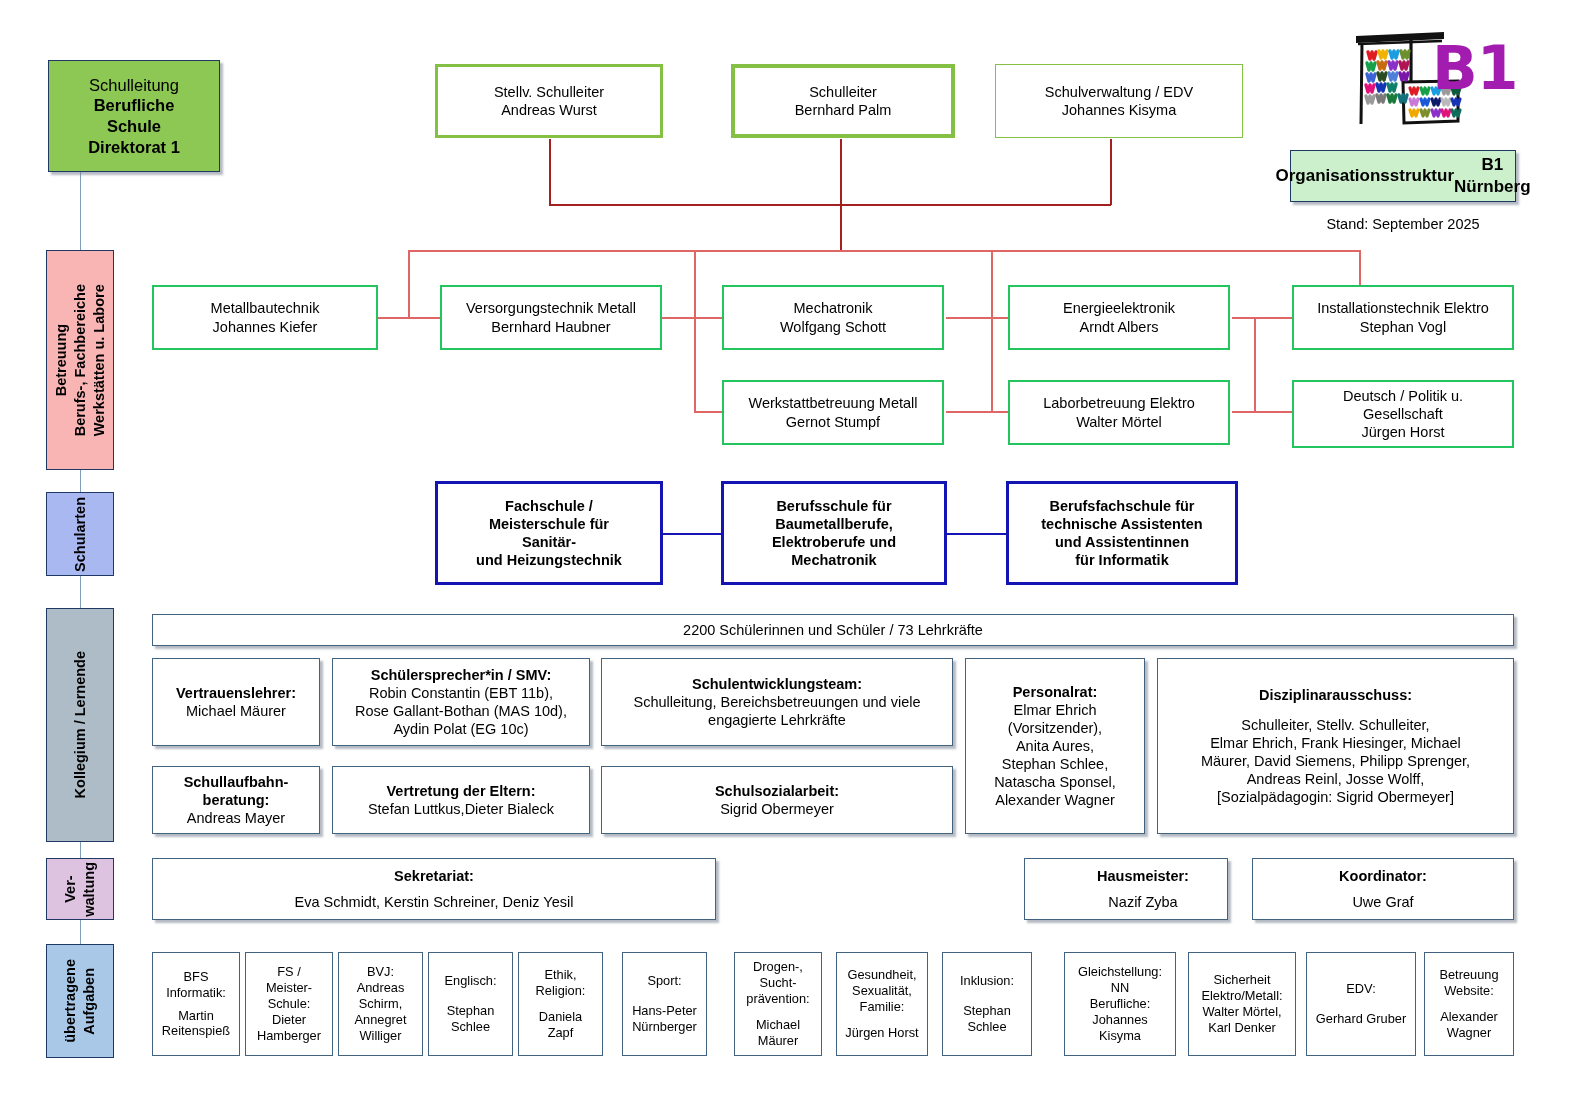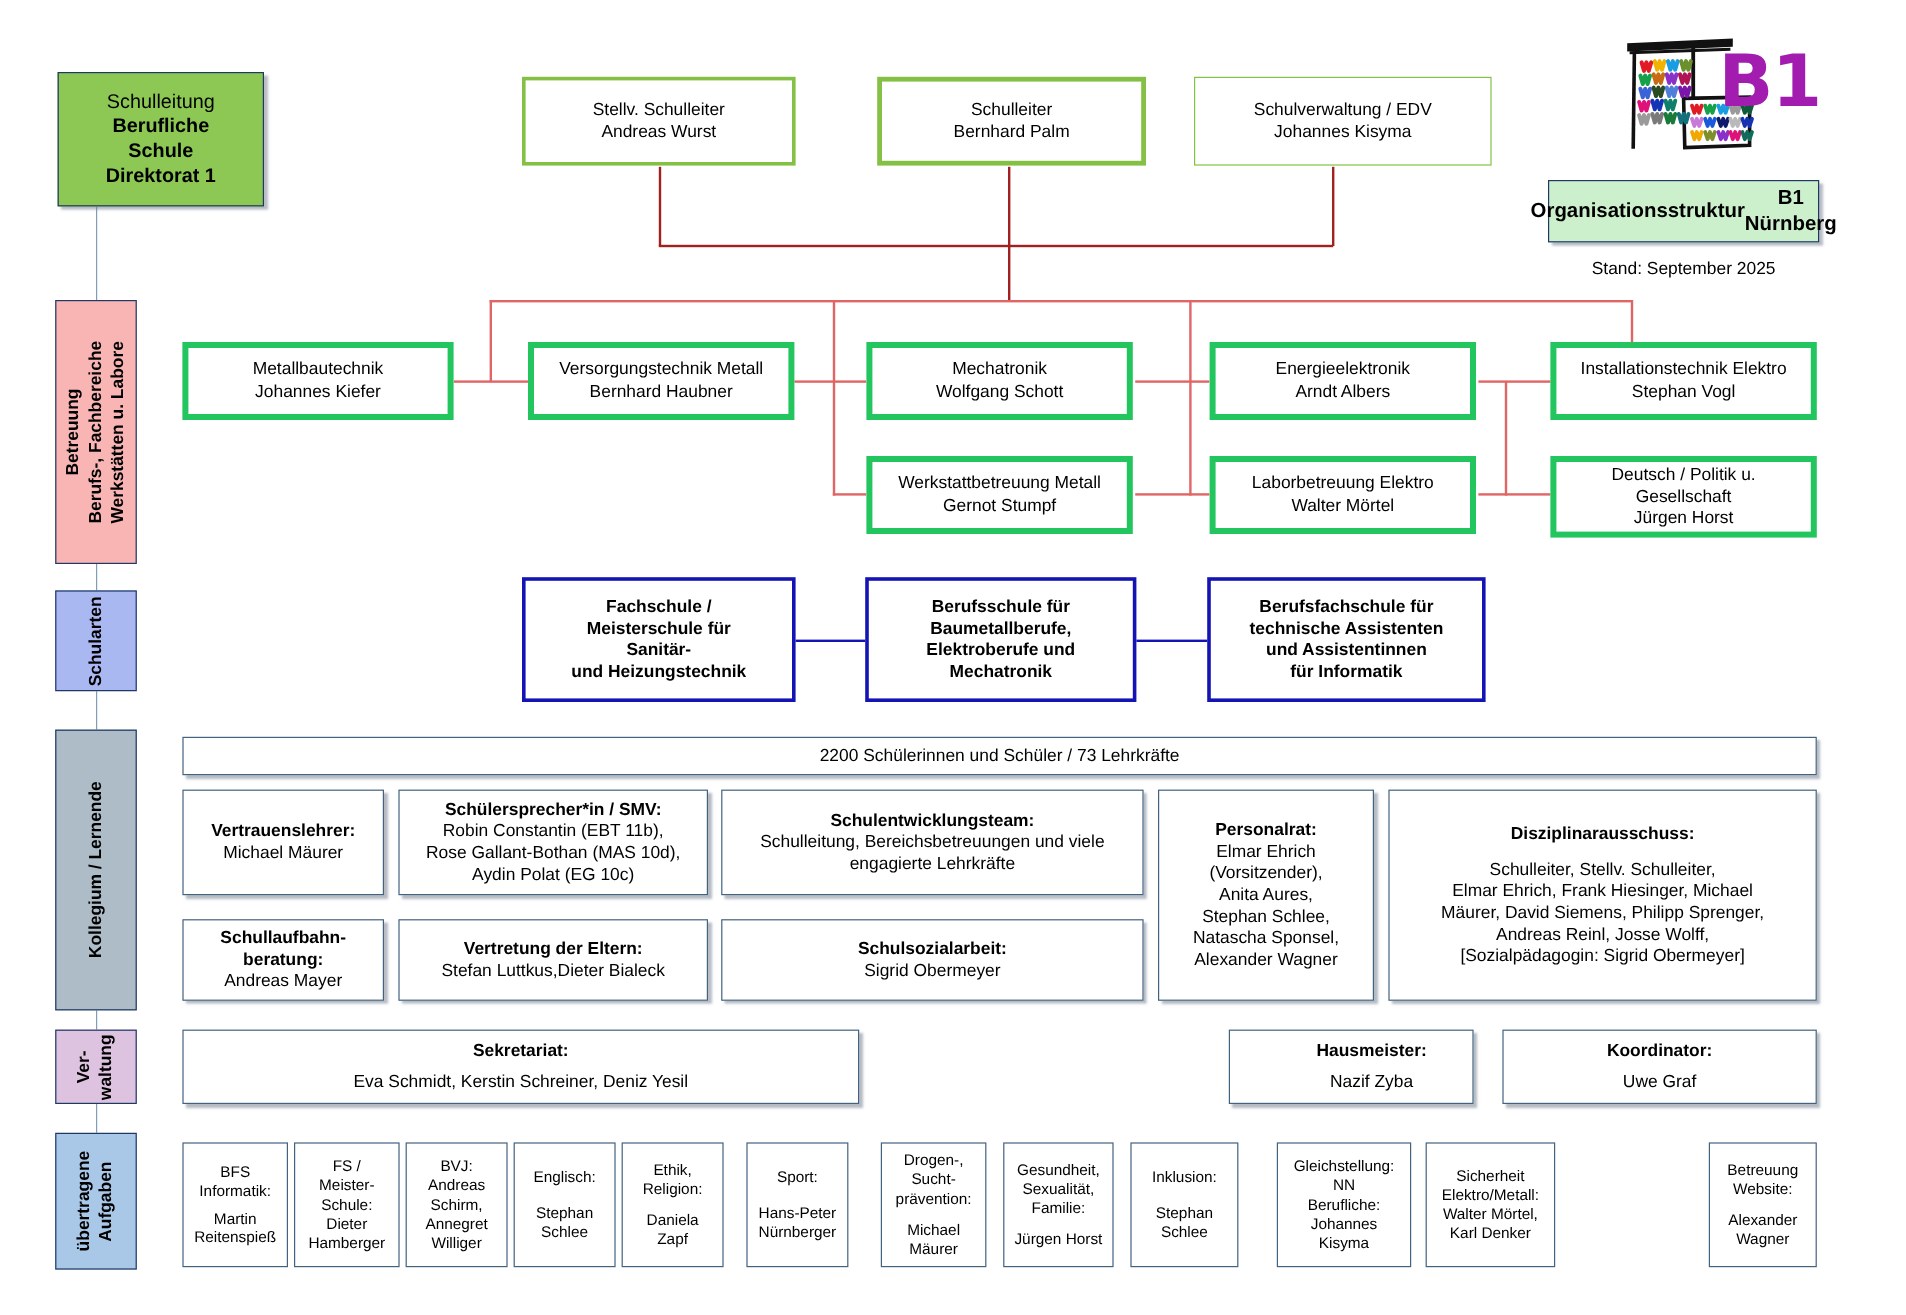--- a/index.html
+++ b/index.html
@@ -62,21 +62,21 @@
     white-space:pre-line;
     color:#000;
   }
   .sb-red{background:#f9b4b4;}
   .sb-blue{background:#aab8f2;}
   .sb-gray{background:#adbcc6;}
   .sb-violet{background:#ddc3e0;}
   .sb-lblue{background:#a9c8e8;}
 
   
-  .red{border:5px solid #22c55e;font-size:14.5px;justify-content:center;}
+  .red{border:2px solid #22c55e;font-size:14.5px;justify-content:center;}
 
   
   .navy{border:3px solid #1414b4;font-size:14.5px;font-weight:bold;}
 
   
   .plain{border:1px solid #42637f;font-size:14.5px;}
   .plain-xs{border:1px solid #42637f;font-size:12.8px;}
 
   
   .ln{position:absolute;}
@@ -437,20 +437,24 @@
 Berufliche:</span>
     <span style="white-space:pre-line;">Johannes
 Kisyma</span>
   </div>
   <div class="box plain-xs" style="left:1188px;top:952px;width:108px;height:104px;">
     <span style="white-space:pre-line;">Sicherheit
 Elektro/Metall:</span>
     <span style="white-space:pre-line;">Walter Mörtel,
 Karl Denker</span>
   </div>
+  <div class="box plain-xs" style="left:1306px;top:952px;width:110px;height:104px;">
+    <span style="white-space:pre-line;">EDV:</span>
+    <span style="white-space:pre-line;margin-top:14px;">Gerhard Gruber</span>
+  </div>
   <div class="box plain-xs" style="left:1424px;top:952px;width:90px;height:104px;">
     <span style="white-space:pre-line;">Betreuung
 Website:</span>
     <span style="white-space:pre-line;margin-top:10px;">Alexander
 Wagner</span>
   </div>
 
 </div>
 
 </body></html>

